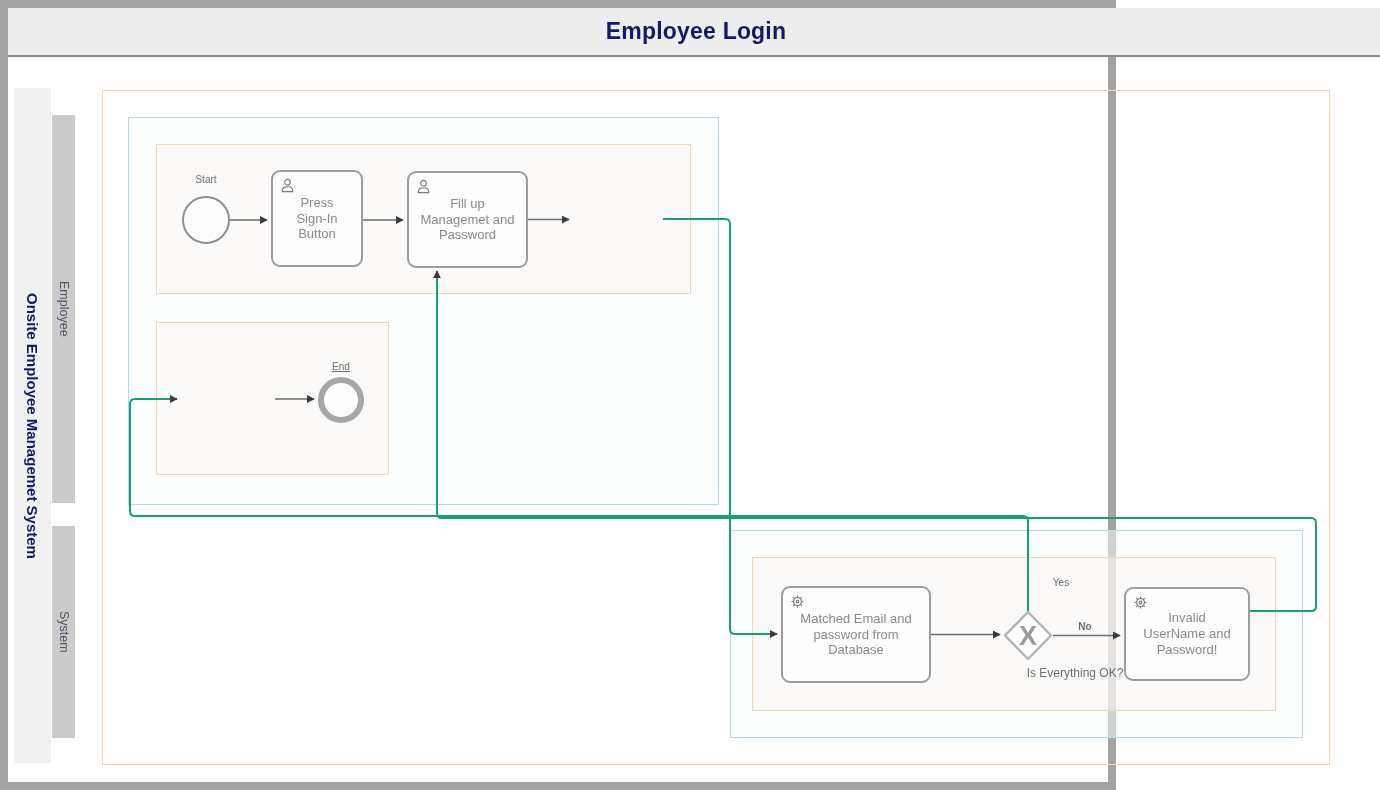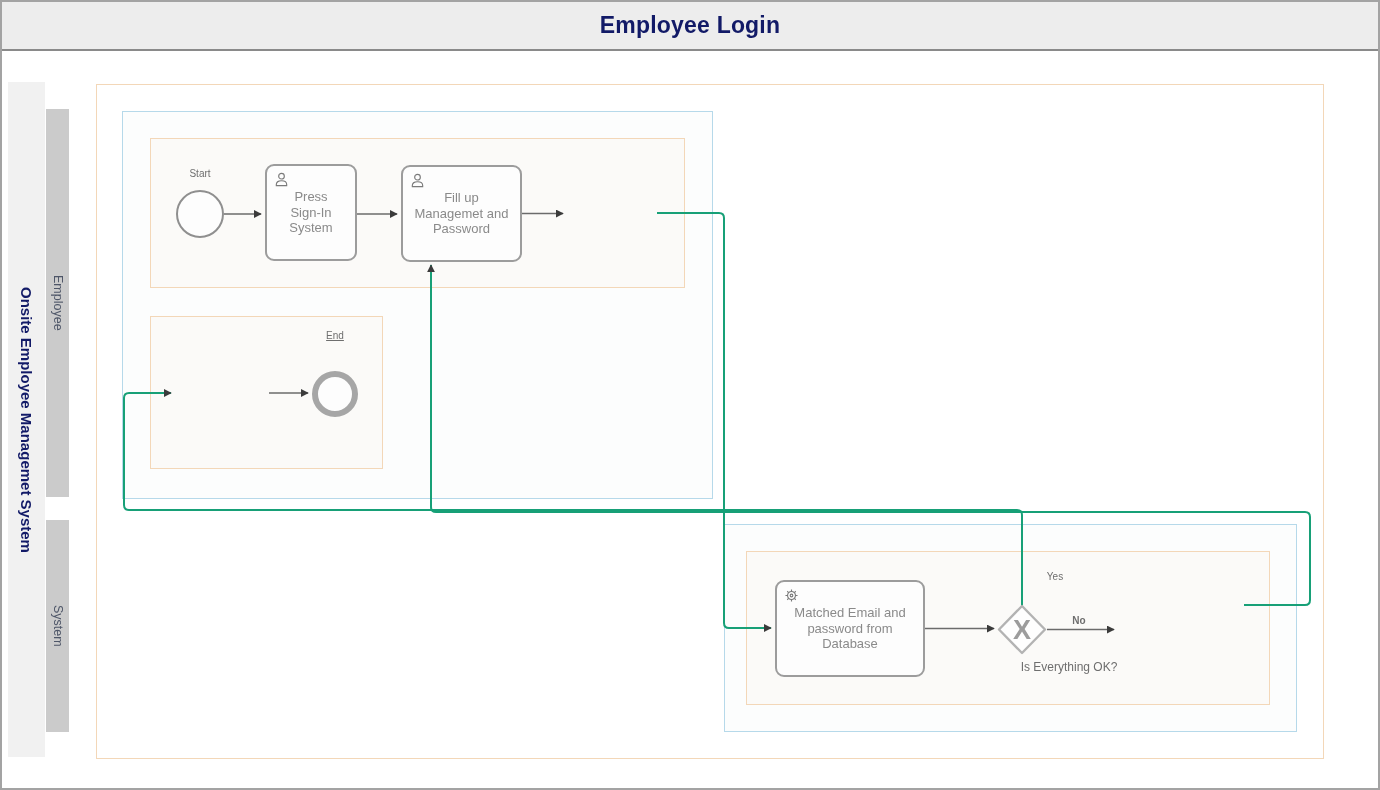--- a/index.html
+++ b/index.html
@@ -1,17 +1,17 @@
 <!DOCTYPE html>
 <html><head>
 <meta charset="utf-8">
 <style>
   html,body{margin:0;padding:0;background:#fff;}
   body{width:1380px;height:790px;overflow:hidden;font-family:"Liberation Sans",sans-serif;}
-  .stage{position:relative;width:1380px;height:790px;background:#fff;box-sizing:border-box;border:2px solid #a3a3a3;}
+  .stage{position:relative;width:1116px;height:790px;background:#fff;box-sizing:border-box;border:8px solid #a3a3a3;}
   .abs{position:absolute;box-sizing:border-box;}
 
   
   .title-bar{left:0;top:0;width:1376px;height:49px;background:#ededed;border-bottom:2px solid #8a8a8a;
              display:flex;align-items:center;justify-content:center;}
   .title-text{font-size:23px;font-weight:bold;letter-spacing:.2px;}
 
   
   .pool-strip{left:6px;top:80px;width:37px;height:675px;background:#f1f1f1;
               display:flex;align-items:center;justify-content:center;}
@@ -92,32 +92,32 @@
 
     <g>
       <polygon points="1020,604 1043,627.5 1020,651 997,627.5" fill="#fefefe" stroke="#b3b3b3" stroke-width="2.4" stroke-linejoin="round"></polygon>
       <text class="gw-x" x="1020" y="637" text-anchor="middle">X</text>
     </g>
   </svg>
 
   <div class="abs event event-start"></div>
   <div class="lbl" style="left:198px;top:166px;">Start</div>
   <div class="abs event event-end"></div>
-  <div class="lbl" style="left:333px;top:328px;text-decoration:underline;">End</div>
+  <div class="lbl" style="left:333px;top:353px;text-decoration:underline;">End</div>
 
   <div class="abs task" style="left:263px;top:162px;width:92px;height:97px;">
     <svg class="task-icon" viewBox="0 0 18 18">
       <g stroke="#7a7a7a" stroke-width="1.2" fill="none">
         <circle cx="9" cy="5.5" r="3"></circle>
           <path d="M3.5,15.5 v-1.2 c0,-2.6 2.4,-4 5.5,-4 s5.5,1.4 5.5,4 v1.2 z"></path>
       </g>
     </svg>
     <div class="task-label">Press
 Sign-In
-System</div>
+Button</div>
   </div>
 
   <div class="abs task" style="left:399px;top:163px;width:121px;height:97px;">
     <svg class="task-icon" viewBox="0 0 18 18">
       <g stroke="#7a7a7a" stroke-width="1.2" fill="none">
         <circle cx="9" cy="5.5" r="3"></circle>
           <path d="M3.5,15.5 v-1.2 c0,-2.6 2.4,-4 5.5,-4 s5.5,1.4 5.5,4 v1.2 z"></path>
       </g>
     </svg>
     <div class="task-label">Fill up
@@ -133,18 +133,30 @@
         <circle cx="9" cy="9" r="4.2"></circle>
           <circle cx="9" cy="9" r="1.4"></circle>
         <path d="M9,2.6 V4.5 M9,13.5 V15.4 M2.6,9 H4.5 M13.5,9 H15.4 M4.5,4.5 L5.9,5.9 M12.1,12.1 L13.5,13.5 M13.5,4.5 L12.1,5.9 M5.9,12.1 L4.5,13.5"></path>
       </g>
     </svg>
     <div class="task-label">Matched Email and
 password from
 Database</div>
   </div>
 
+  <div class="abs task" style="left:1116px;top:579px;width:126px;height:94px;">
+    <svg class="task-icon" viewBox="0 0 18 18">
+      <g stroke="#7a7a7a" stroke-width="1.2" fill="none">
+        <circle cx="9" cy="9" r="4.2"></circle>
+          <circle cx="9" cy="9" r="1.4"></circle>
+        <path d="M9,2.6 V4.5 M9,13.5 V15.4 M2.6,9 H4.5 M13.5,9 H15.4 M4.5,4.5 L5.9,5.9 M12.1,12.1 L13.5,13.5 M13.5,4.5 L12.1,5.9 M5.9,12.1 L4.5,13.5"></path>
+      </g>
+    </svg>
+    <div class="task-label">Invalid
+UserName and
+Password!</div>
+  </div>
 
   <div class="lbl" style="left:1053px;top:569px;">Yes</div>
   <div class="lbl" style="left:1077px;top:613px;font-weight:bold;">No</div>
   <div class="lbl" style="left:1020px;top:658px;font-size:12px;margin-left:47px;">Is Everything OK?</div>
 
 </div>
 
 </body></html>

